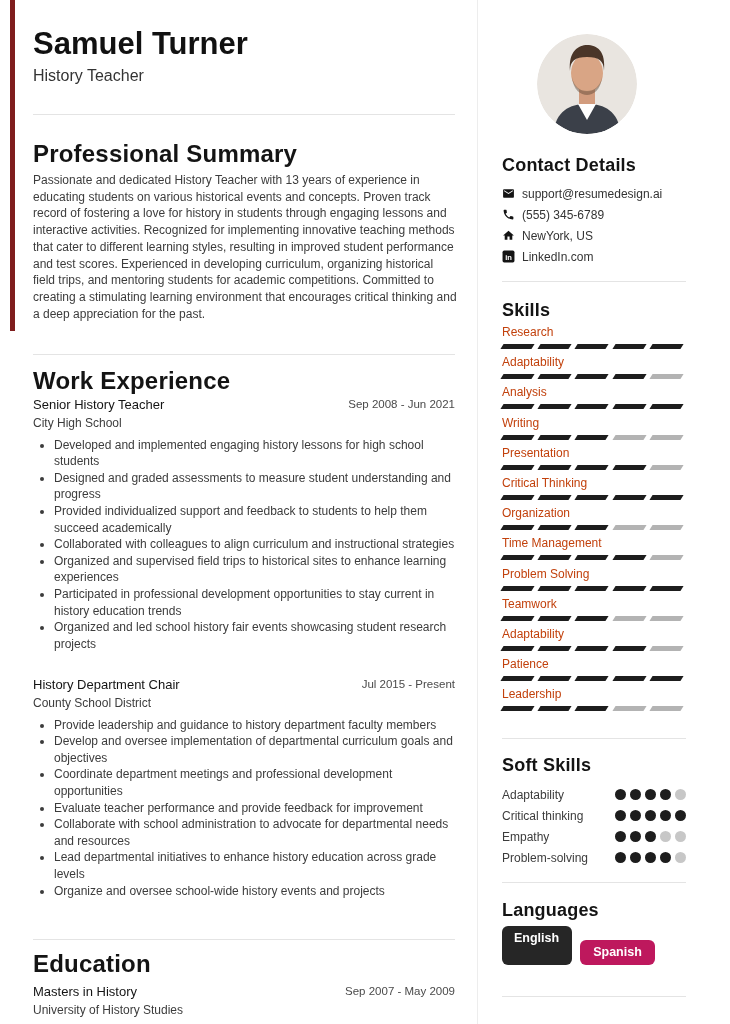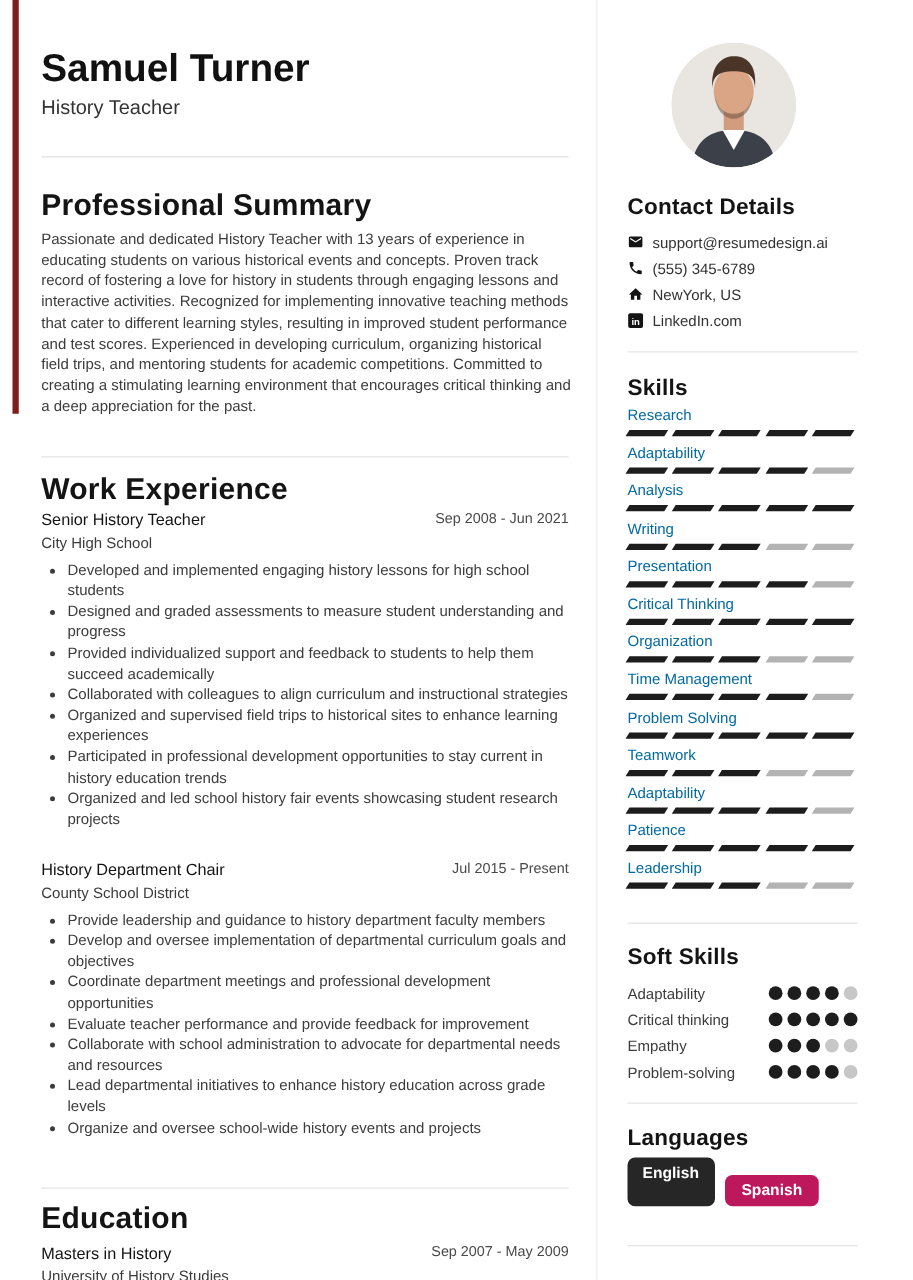--- a/index.html
+++ b/index.html
@@ -4,21 +4,21 @@
 <style>
   html,body { margin:0; padding:0; background:#fff; }
   .page {
     position:relative; width:730px; height:1024px; background:#ffffff;
     font-family:"Liberation Sans", sans-serif; overflow:hidden; color:#222;
   }
   .accent-bar { position:absolute; left:10px; top:0; width:5px; height:331px; }
   .col-sep { position:absolute; left:477px; top:0; width:1px; height:1024px; background:#ededed; }
 
   
-  .main { position:absolute; left:33px; top:11px; width:422px; height:732px; }
+  .main { position:absolute; left:33px; top:0; width:422px; height:732px; }
   .h-name { position:absolute; top:28px; left:0; font-size:31px; font-weight:bold; color:#111; line-height:1; }
   .h-title { position:absolute; top:68px; left:0; font-size:16px; color:#333; line-height:1; }
   .rule { position:absolute; left:0; width:422px; border-top:1px solid #e4e4e4; height:0; }
   .sec-h { position:absolute; left:0; font-size:24px; font-weight:bold; color:#141414; line-height:1; letter-spacing:.2px; }
   .summary-text { position:absolute; top:172px; left:0; width:424px; font-size:12px; color:#3c3c3c; line-height:16.7px; }
 
   .job { position:absolute; left:0; width:422px; }
   .job-head, .edu-head { position:relative; }
   .job-title, .edu-degree { font-size:13px; font-weight:normal; color:#141414; line-height:1.2; }
   .job-date, .edu-date { position:absolute; right:0; top:1px; font-size:11.5px; color:#4a4a4a; }
@@ -33,21 +33,21 @@
   .sb-rule { position:absolute; left:0; width:184px; border-top:1px solid #e4e4e4; height:0; }
   .sb-h { position:absolute; left:0; font-size:18px; font-weight:bold; color:#141414; line-height:1; letter-spacing:.2px; }
 
   .contact-list { position:absolute; top:183px; left:0; width:184px; }
   .contact-item { display:flex; align-items:center; height:21px; }
   .contact-icon { width:20px; display:flex; align-items:center; }
   .contact-text { font-size:12px; color:#333; }
 
   .skills-list { position:absolute; top:326px; left:0; width:184px; }
   .skill-row { height:30.2px; }
-  .skill-label { font-size:12px; color:#0369a1; line-height:13px; }
+  .skill-label { font-size:12px; color:#c2410c; line-height:13px; }
   .skill-bar { display:flex; gap:6px; width:180px; margin-top:5px; }
   .seg { flex:1; height:5px; transform:skewX(-32deg); background:#b3b3b3; }
   .seg.filled { background:#1d1d1d; }
 
   .soft-list { position:absolute; top:784px; left:0; width:184px; }
   .soft-row { display:flex; justify-content:space-between; align-items:center; height:21px; }
   .soft-label { font-size:12px; color:#3c3c3c; }
   .dots { display:flex; gap:4px; }
   .dot { width:11px; height:11px; border-radius:50%; background:#c7c7c7; }
   .dot.filled { background:#1d1d1d; }

